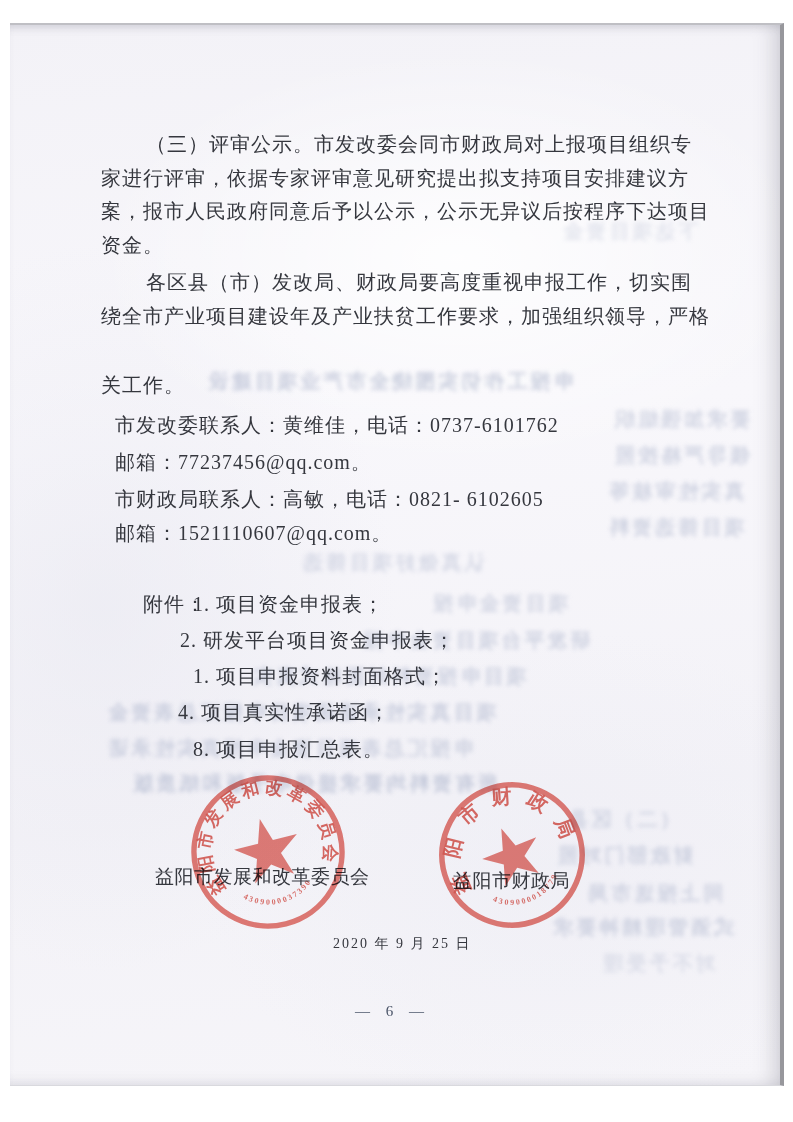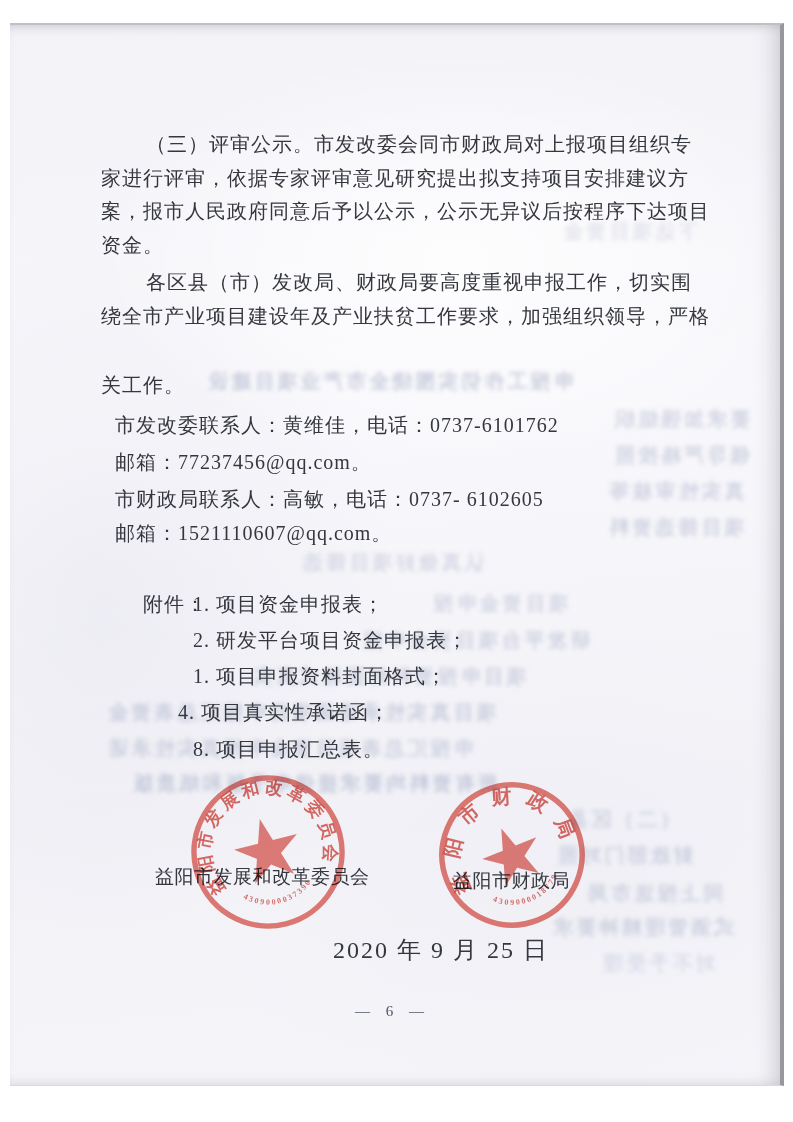--- a/index.html
+++ b/index.html
@@ -38,28 +38,28 @@
   .p2l3{left:101px;top:338px}
   .p2l4{left:101px;top:373px}
   
   .ct1{left:115px;top:413px}
   .ct2{left:115px;top:450px}
   .ct3{left:115px;top:487px}
   .ct4{left:115px;top:521px}
   
   .atl{left:143px;top:592px}
   .at1{left:193px;top:592px}
-  .at2{left:193px;top:628px}
+  .at2{left:180px;top:628px}
   .at3{left:193px;top:664px}
   .at4{left:178px;top:700px}
   .at5{left:193px;top:737px}
   
   .sigl{left:155px;top:866px;font-size:19px;letter-spacing:.5px}
   .sigr{left:453px;top:870px;font-size:19px;letter-spacing:.5px}
-  .date{left:333px;top:936px;font-size:24px;letter-spacing:2px}
+  .date{left:333px;top:936px;font-size:14px;letter-spacing:2px}
   .pageno{left:355px;top:1002px;font-size:15px;letter-spacing:6px;color:#4a5468}
   
   .bt{
     position:absolute;white-space:pre;color:#b6bdd2;opacity:.6;
     transform:scaleX(-1);filter:blur(2px);
     font-size:20px;letter-spacing:3px;font-weight:bold;
   }
   .bt0{left:560px;top:218px;opacity:.35}
   .bt1{left:205px;top:368px;opacity:.7}
   .bt2{left:612px;top:406px}
@@ -114,21 +114,21 @@
   <div class="line p1l2">家进行评审，依据专家评审意见研究提出拟支持项目安排建议方</div>
   <div class="line p1l3">案，报市人民政府同意后予以公示，公示无异议后按程序下达项目</div>
   <div class="line p1l4">资金。</div>
 
   <div class="line p2l2">绕全市产业项目建设年及产业扶贫工作要求，加强组织领导，严格</div>
   <div class="line p2l1">各区县（市）发改局、财政局要高度重视申报工作，切实围</div>
   <div class="line p2l4">关工作。</div>
 
   <div class="line ct1">市发改委联系人：黄维佳，电话：0737-6101762</div>
   <div class="line ct2">邮箱：77237456@qq.com。</div>
-  <div class="line ct3">市财政局联系人：高敏，电话：0737- 6102605</div>
+  <div class="line ct3">市财政局联系人：高敏，电话：0821- 6102605</div>
   <div class="line ct4">邮箱：1521110607@qq.com。</div>
 
   <div class="line atl">附件：</div>
   <div class="line at1">1. 项目资金申报表；</div>
   <div class="line at2">2. 研发平台项目资金申报表；</div>
   <div class="line at3">1. 项目申报资料封面格式；</div>
   <div class="line at4">4. 项目真实性承诺函；</div>
   <div class="line at5">8. 项目申报汇总表。</div>
 
   <div class="line sigl">益阳市发展和改革委员会</div>

